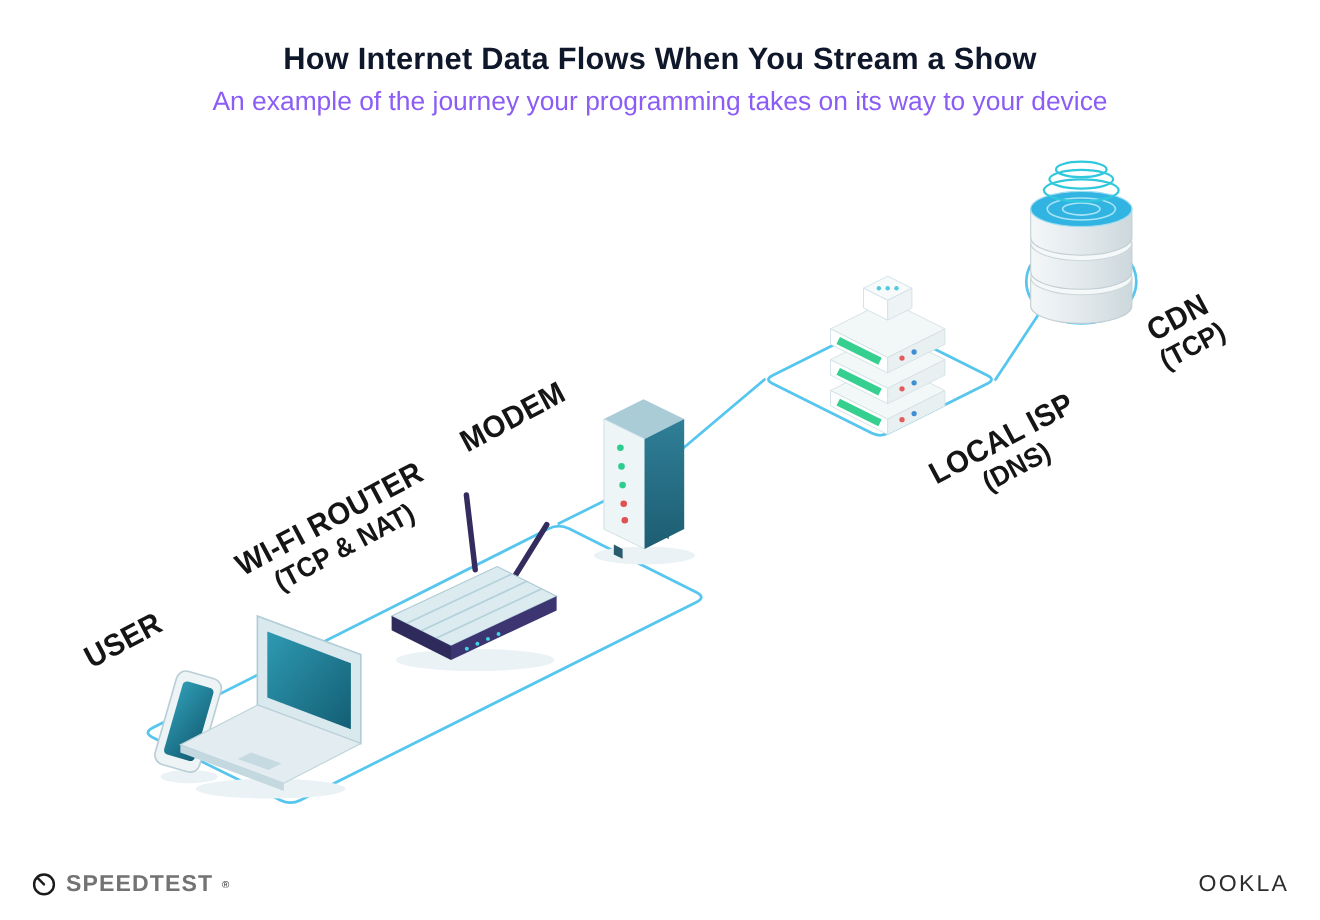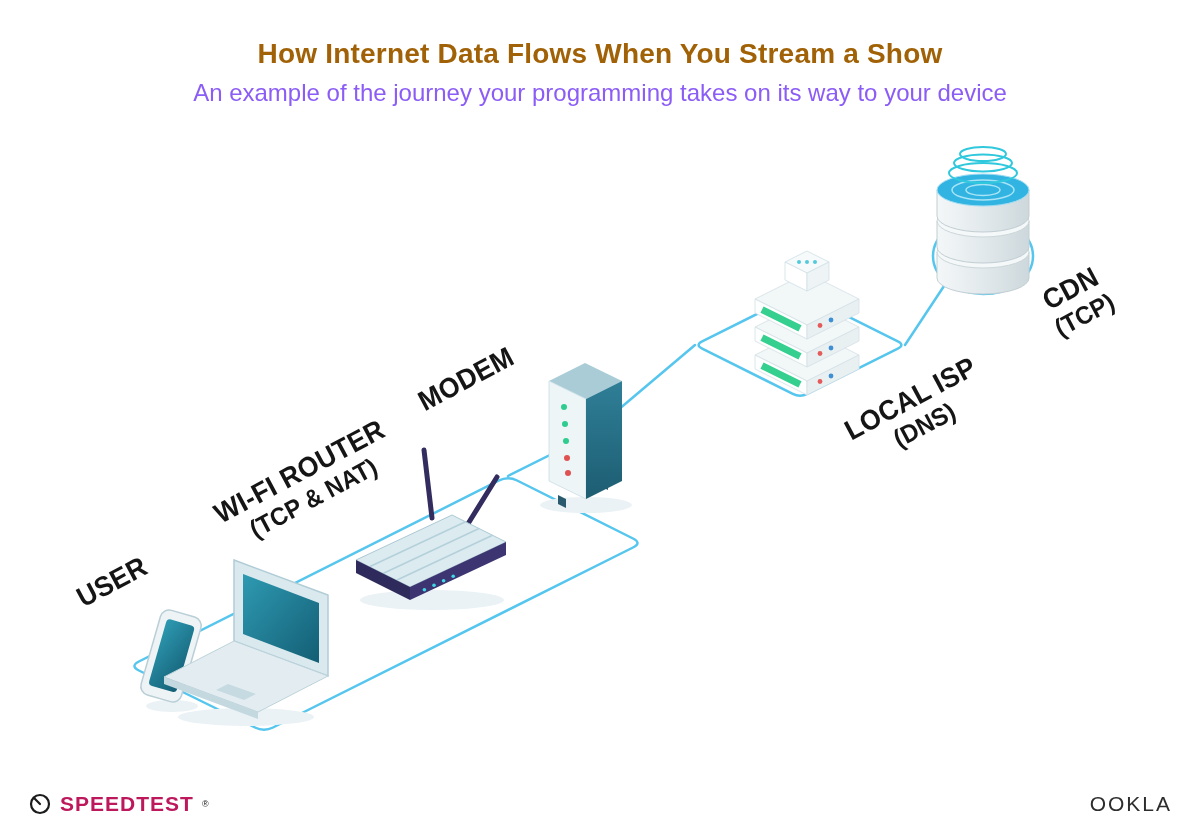--- a/index.html
+++ b/index.html
@@ -2,31 +2,31 @@
 <html><head>
 <meta charset="utf-8">
 <style>
   html,body{margin:0;padding:0;background:#ffffff;}
   .stage{
     position:relative;width:1200px;height:836px;background:#ffffff;
     font-family:"Liberation Sans", sans-serif;overflow:hidden;
   }
   .diagram-svg{position:absolute;left:0;top:0;}
   .header{position:absolute;top:38px;left:0;width:100%;text-align:center;}
-  .title{font-size:28px;font-weight:700;color:#a16207;letter-spacing:.2px;}
+  .title{font-size:28px;font-weight:700;color:#0f172a;letter-spacing:.2px;}
   .subtitle{font-size:24px;font-weight:400;color:#8b5cf6;margin-top:9px;}
   .node-label{
     position:absolute;text-align:center;color:#151515;font-weight:700;
     line-height:1.12;white-space:nowrap;
     transform:translate(-50%,-50%) rotate(-28deg) scaleX(.95);
   }
   .node-label .main{font-size:28px;letter-spacing:.3px;}
   .node-label .sub{font-size:25px;}
   .footer-left{position:absolute;left:28px;bottom:20px;display:flex;align-items:center;gap:8px;}
-  .brand-speedtest{font-size:21px;font-weight:700;color:#be185d;letter-spacing:1px;}
+  .brand-speedtest{font-size:21px;font-weight:700;color:#737373;letter-spacing:1px;}
   .tm{font-size:9px;color:#1b1b1b;vertical-align:top;font-weight:400;}
   .footer-right{position:absolute;right:28px;bottom:20px;}
   .brand-ookla{font-size:21px;font-weight:500;color:#2d2d2d;letter-spacing:2px;}
 </style>
 </head>
 <body>
 
 <div class="stage">
 
   <svg class="diagram-svg" width="1200" height="836" viewBox="0 0 1200 836">

